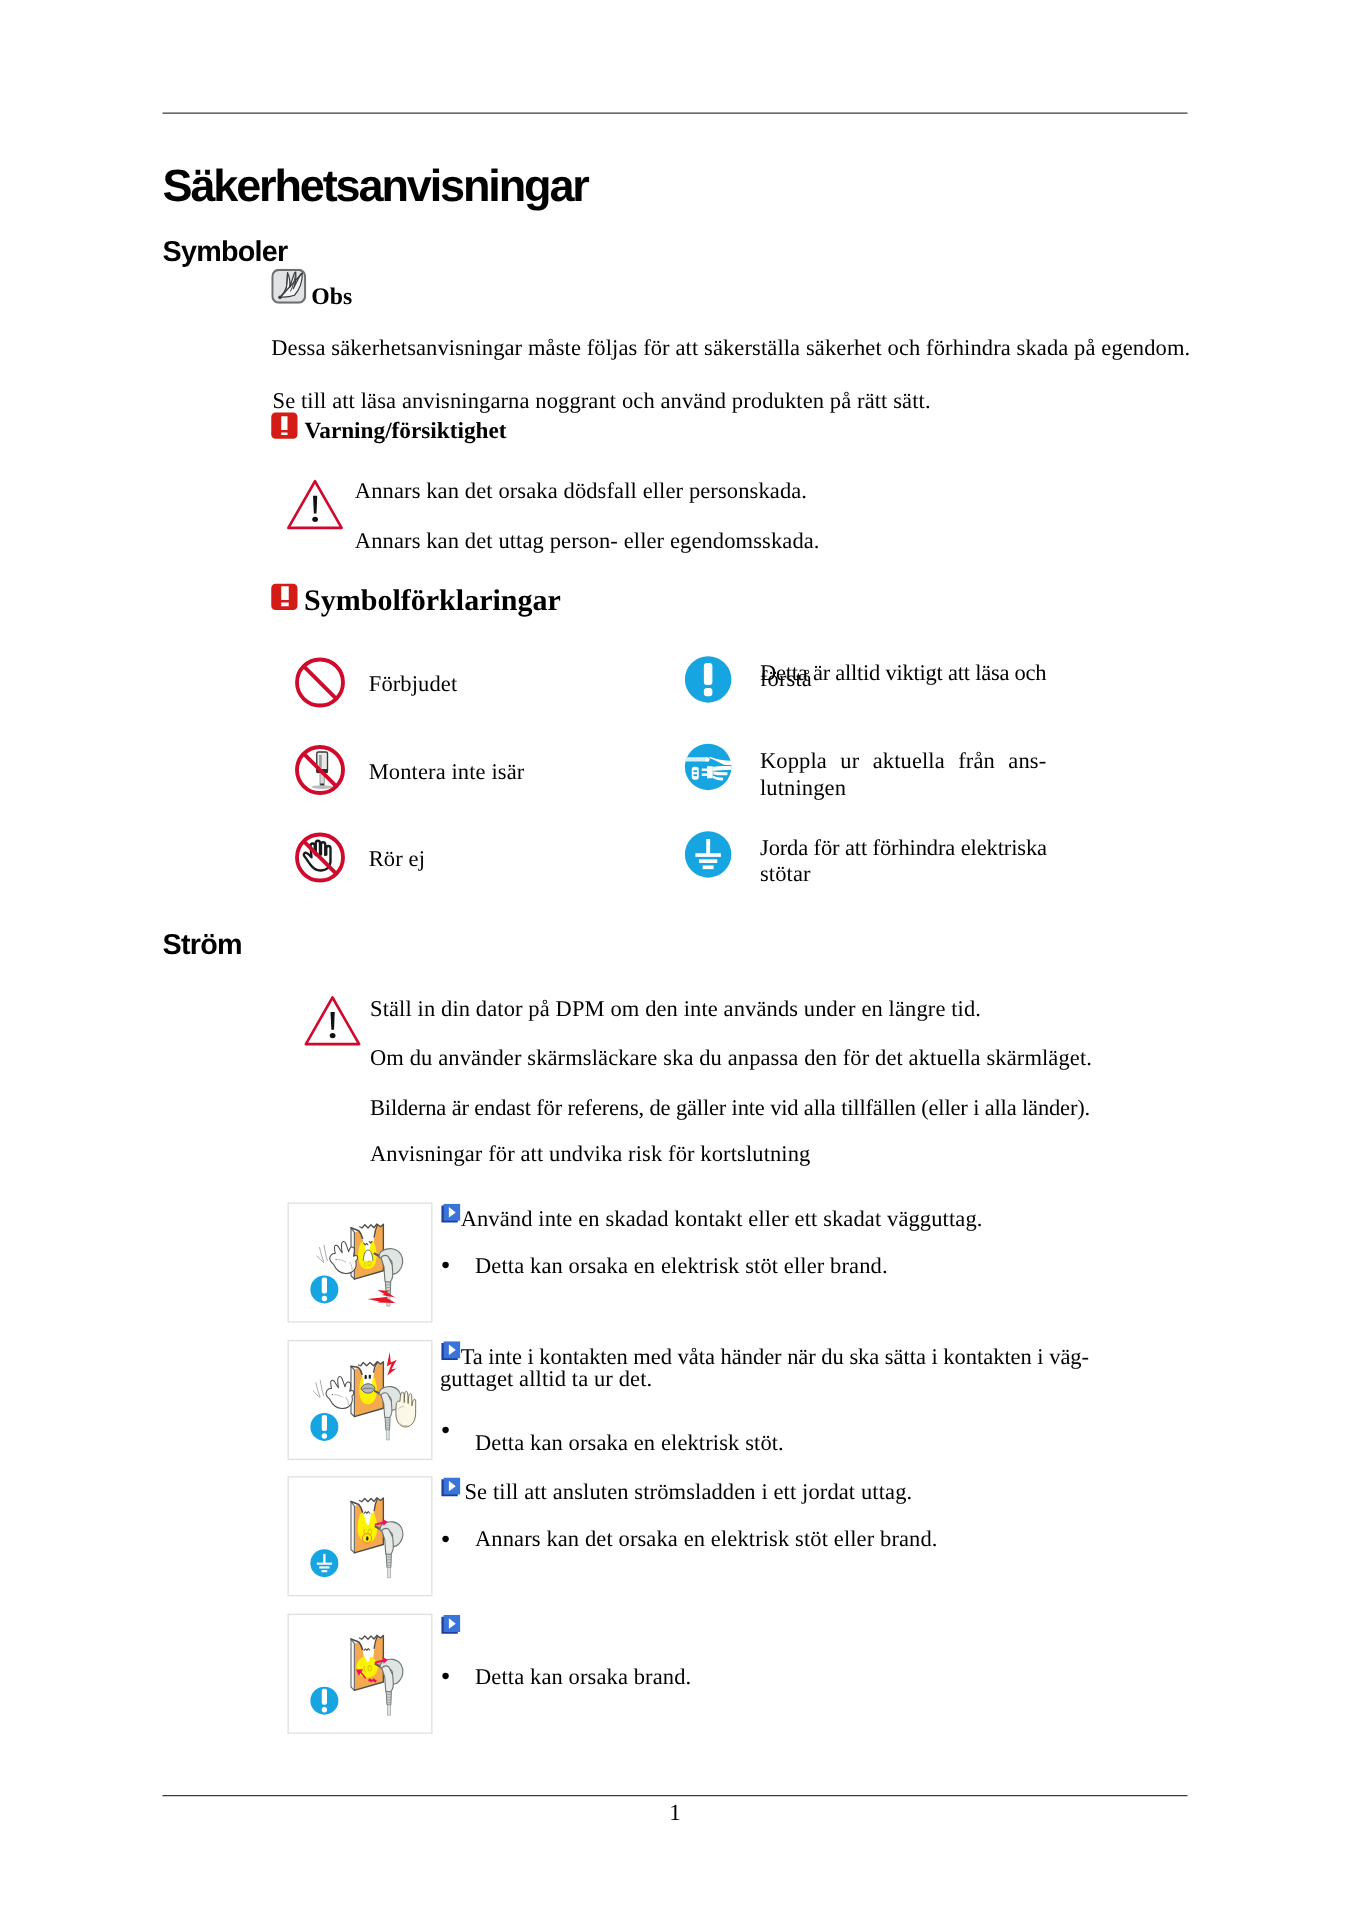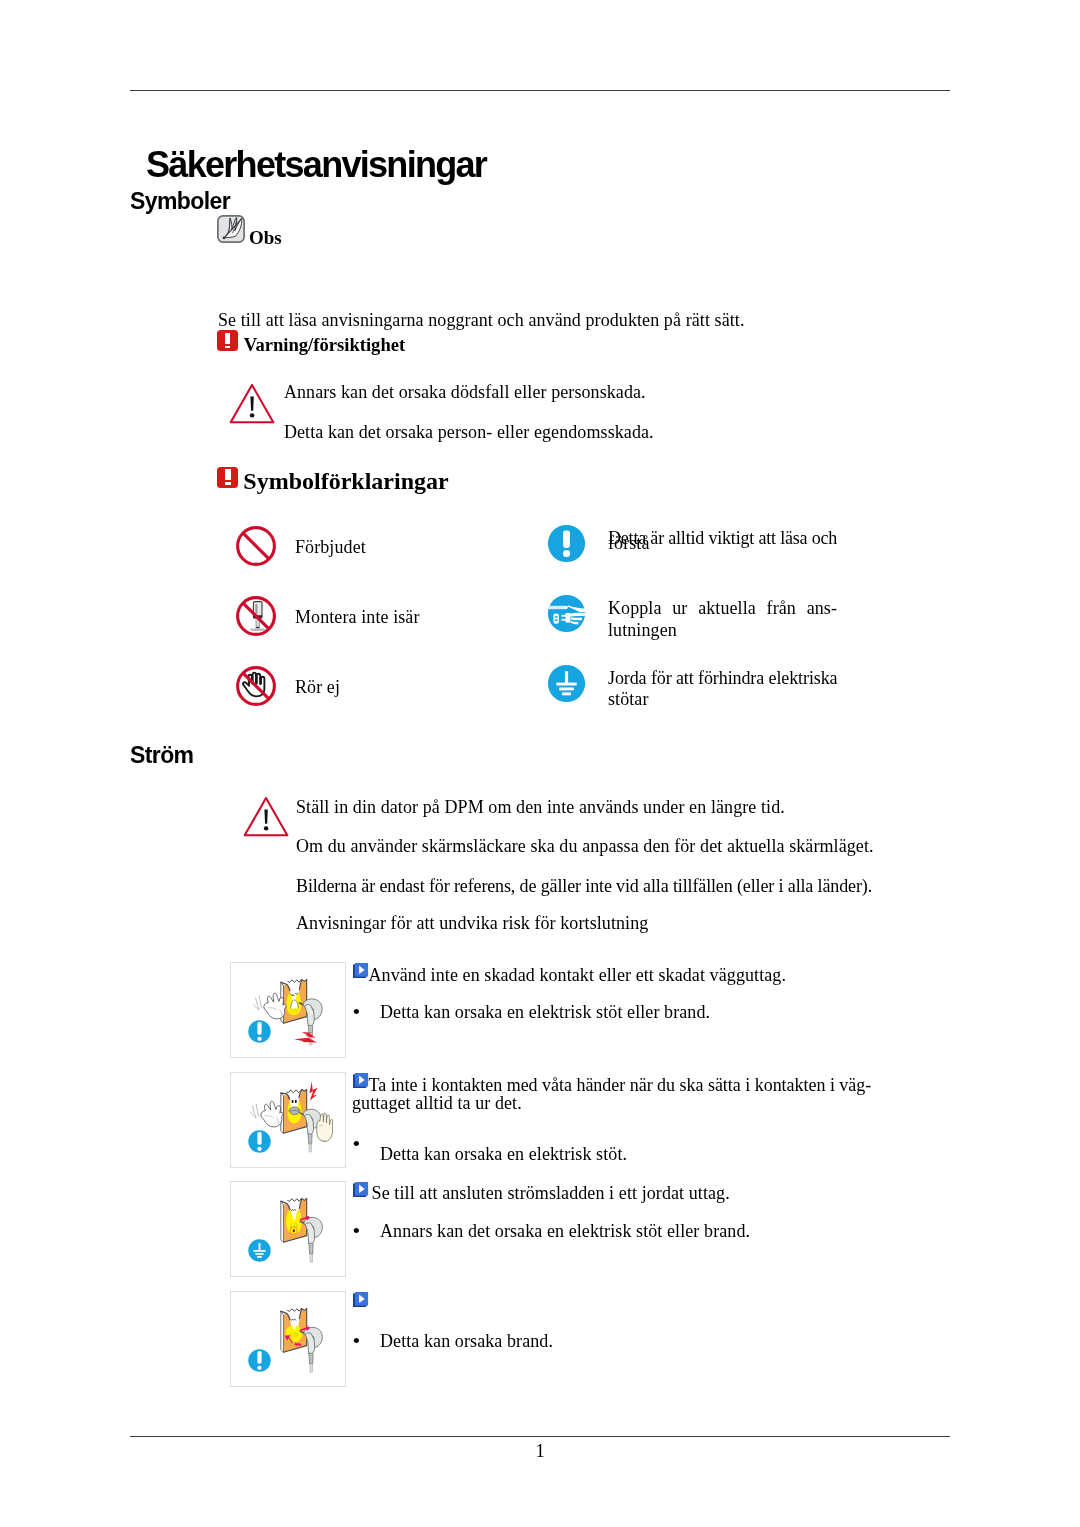--- a/index.html
+++ b/index.html
@@ -14,21 +14,21 @@
   .rule { position:absolute; left:130px; width:820px; height:1px; background:#3c3c3c; }
   .rule-top { top:90px; }
   .rule-bottom { top:1436px; }
 
   .page-number {
     position:absolute; top:1442px; left:0; width:1080px; text-align:center;
     font-size:18.5px; line-height:19px;
   }
 
   h1.doc-title {
-    position:absolute; left:130px; top:129px; margin:16px;
+    position:absolute; left:130px; top:129px; margin:0;
     font-family:"Liberation Sans", sans-serif; font-weight:bold;
     font-size:36px; line-height:40px; letter-spacing:-1.7px;
     white-space:nowrap;
   }
   h2.sec-title {
     position:absolute; left:130px; margin:0;
     font-family:"Liberation Sans", sans-serif; font-weight:bold;
     font-size:23px; line-height:25px; letter-spacing:-0.6px;
     white-space:nowrap;
   }
@@ -298,37 +298,38 @@
                C25.0 10.0 22.8 16.4 18.6 21.2
                C15.3 22.4 11.2 22.8 7.4 22.6 Z" fill="#f5f5f6" stroke="#3a3c40" stroke-width="0.95" stroke-linejoin="round"></path>
       <path d="M13.0 3.2 C13.0 8.2 12.6 12.8 11.6 17.0" fill="none" stroke="#3a3c40" stroke-width="0.75"></path>
       <path d="M19.5 2.8 C19.0 8.2 17.6 13.4 15.4 18.2" fill="none" stroke="#3a3c40" stroke-width="0.75"></path>
       <path d="M24.7 3.6 L7.2 22.8" fill="none" stroke="#3a3c40" stroke-width="1.05" stroke-linecap="round"></path>
       <circle cx="7.0" cy="22.9" r="1.45" fill="#3a3c40"></circle>
     </svg>
   </div>
   <div class="bold-label" style="left:249px;top:226.5px;font-size:19px">Obs</div>
 
+  <div class="body-text nw" style="left:217px;top:268px">Dessa säkerhetsanvisningar måste följas för att säkerställa säkerhet och förhindra skada på egendom.</div>
   <div class="body-text nw" style="left:218px;top:310px">Se till att läsa anvisningarna noggrant och använd produkten på rätt sätt.</div>
 
   <div class="red-badge" style="left:217px;top:330px">
     <span class="bar"></span>
       <span class="dot"></span>
   </div>
   <div class="bold-label" style="left:243.7px;top:334px;font-size:18.6px">Varning/försiktighet</div>
 
   <div class="warn-tri" style="left:227.7px;top:379.8px">
     <svg width="48" height="44" viewBox="0 0 48 44">
       <path d="M24 5.0 L45.3 42.3 L2.7 42.3 Z" fill="none" stroke="#cf0a2c" stroke-width="2.1" stroke-linejoin="round"></path>
       <path d="M22.4 16.6 h3.4 l-0.6 14.2 h-2.1 Z" fill="#111"></path>
       <ellipse cx="24.1" cy="35.4" rx="2.3" ry="2.1" fill="#111"></ellipse>
     </svg>
   </div>
   <div class="body-text nw" style="left:283.9px;top:382px">Annars kan det orsaka dödsfall eller personskada.</div>
-  <div class="body-text nw" style="left:283.9px;top:421.5px">Detta kan det orsaka person- eller egendomsskada.</div>
+  <div class="body-text nw" style="left:283.9px;top:421.5px">Annars kan det uttag person- eller egendomsskada.</div>
 
   <div class="red-badge" style="left:217.3px;top:466.9px">
     <span class="bar"></span>
       <span class="dot"></span>
   </div>
   <div class="bold-label" style="left:243.3px;top:470.5px;font-size:24px">Symbolförklaringar</div>
 
   <div class="sym-ico" style="left:235px;top:525px">
     <svg width="42" height="42" viewBox="0 0 42 42">
       <circle cx="21" cy="21" r="18.4" fill="none" stroke="#cf0a2c" stroke-width="3.1"></circle>

